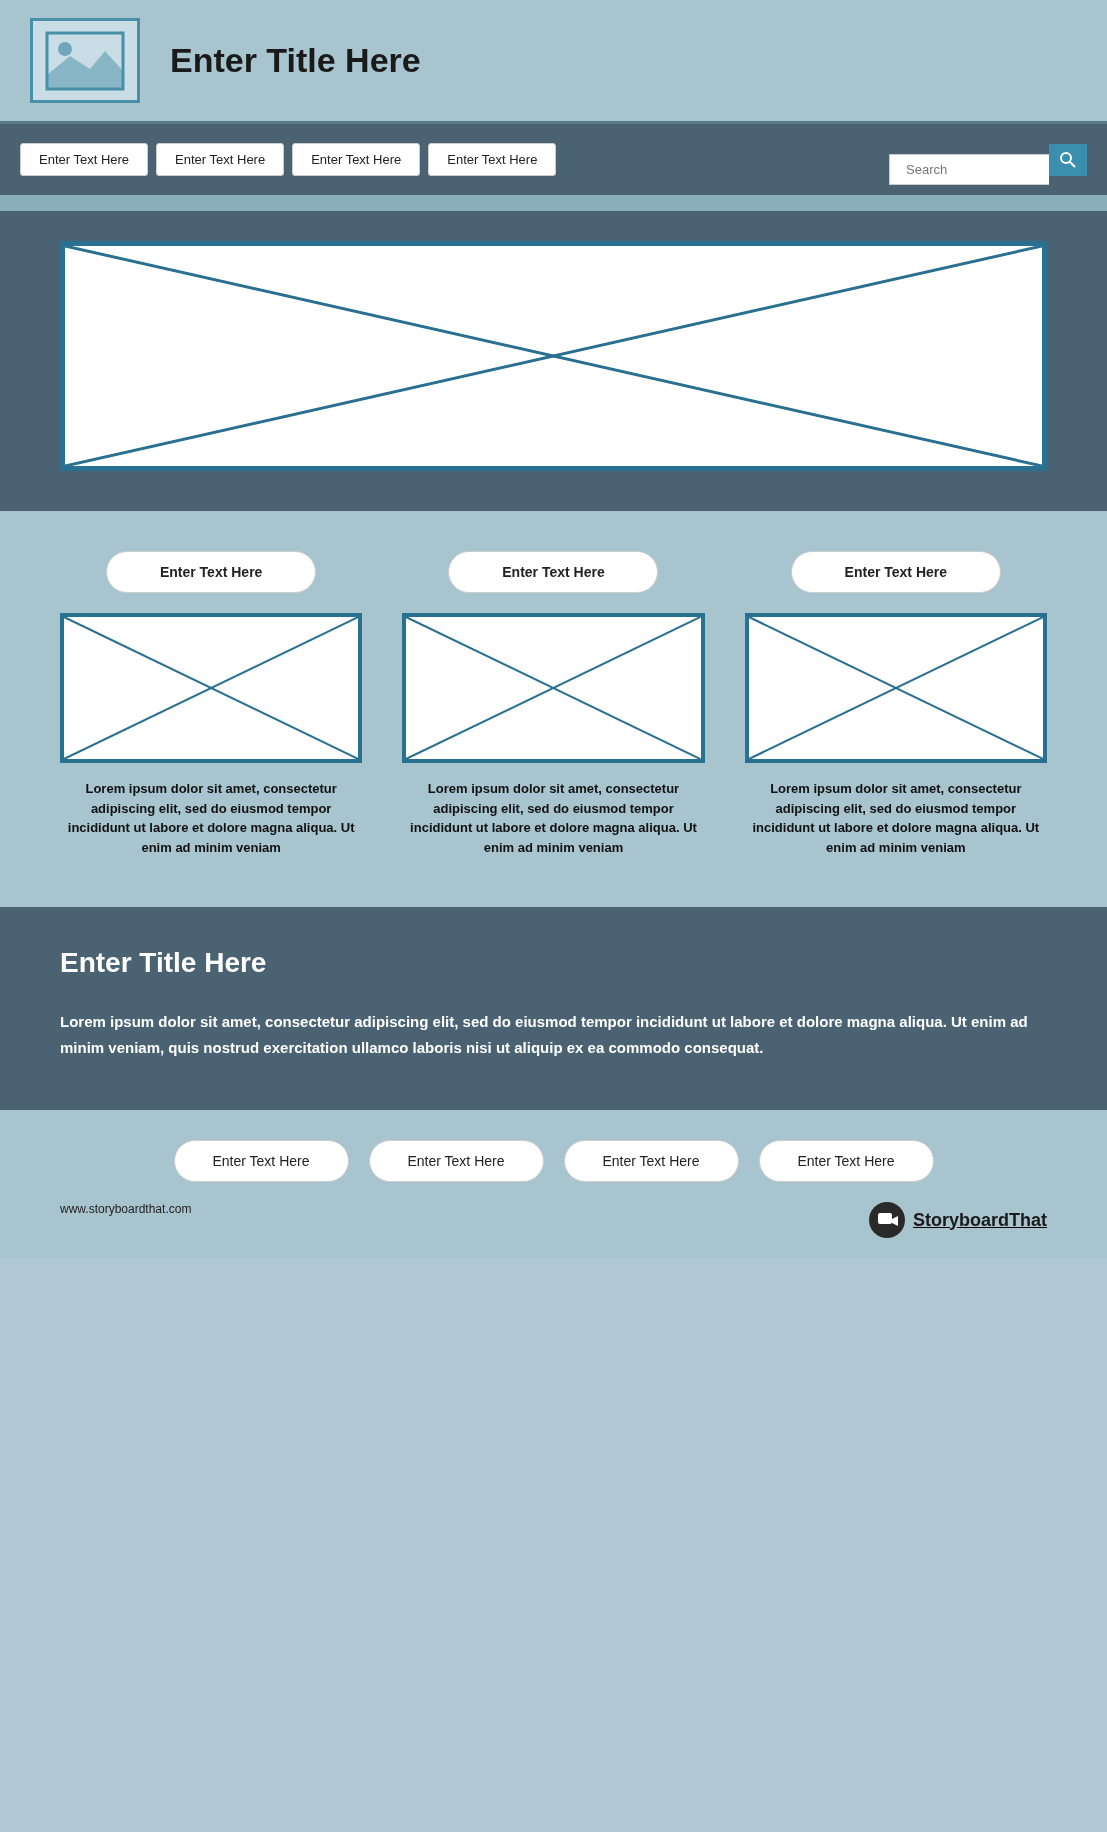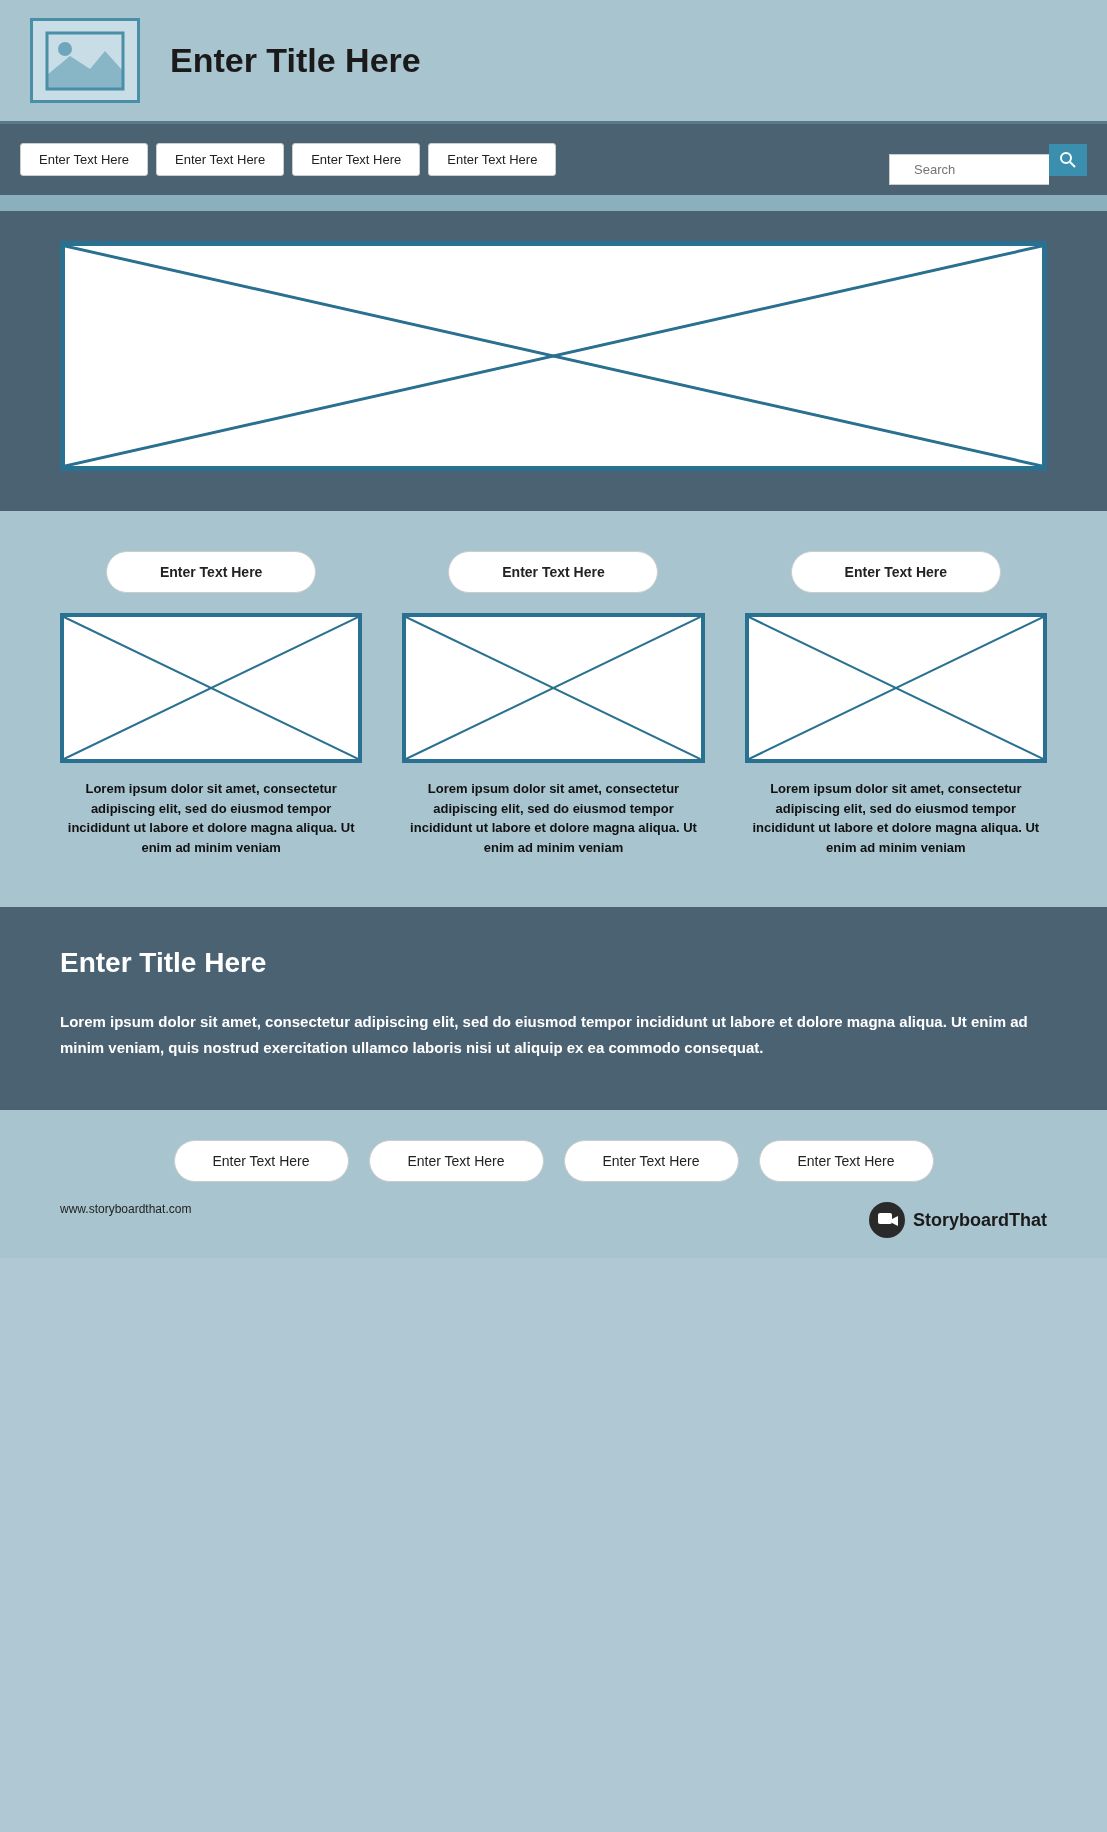--- a/index.html
+++ b/index.html
@@ -58,21 +58,21 @@
       white-space: nowrap;
     }
     .nav-spacer { flex: 1; }
     .search-container {
       display: flex;
       align-items: center;
     }
     .search-input {
       border: 1px solid #ccc;
       border-right: none;
-      padding: 7px 24px;
+      padding: 7px 16px;
       font-size: 13px;
       width: 160px;
       background: white;
       outline: none;
       margin-top: 20px;
     }
     .search-btn {
       background: #3a8faf;
       border: none;
       padding: 7px 10px;
@@ -201,20 +201,21 @@
       margin-top: 10px;
     }
     .footer-url {
       font-size: 12px;
       color: #222;
     }
     .storyboard-brand {
       display: flex;
       align-items: center;
       gap: 8px;
+      text-decoration: underline;
     }
     .storyboard-brand-icon {
       width: 36px;
       height: 36px;
       background: #2a2a2a;
       border-radius: 50%;
       display: flex;
       align-items: center;
       justify-content: center;
     }

